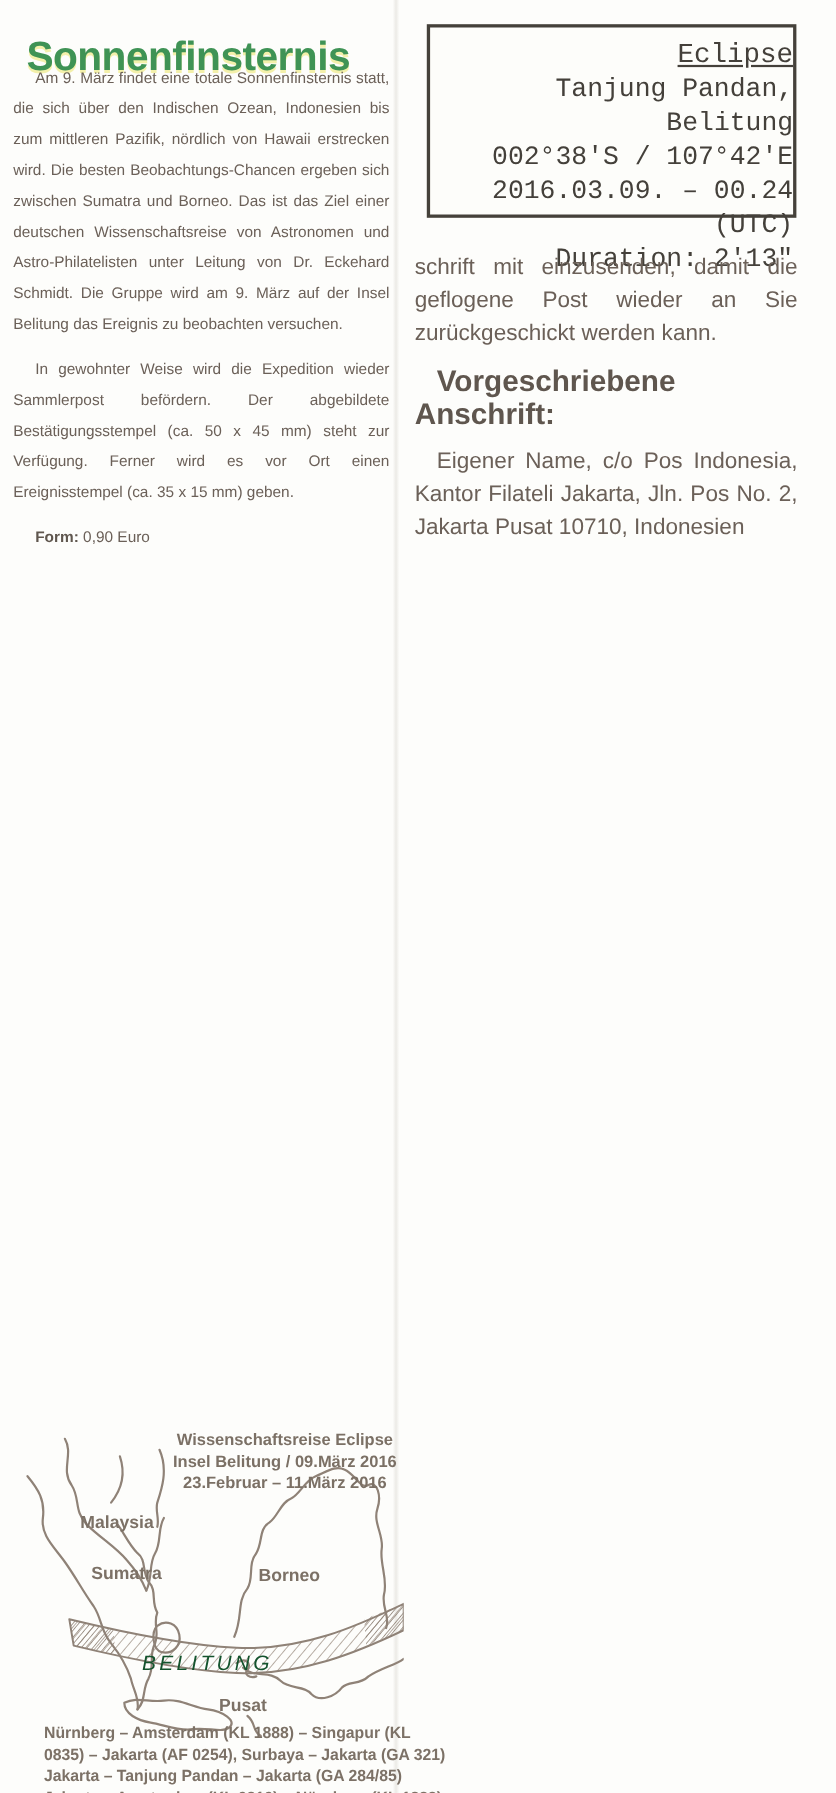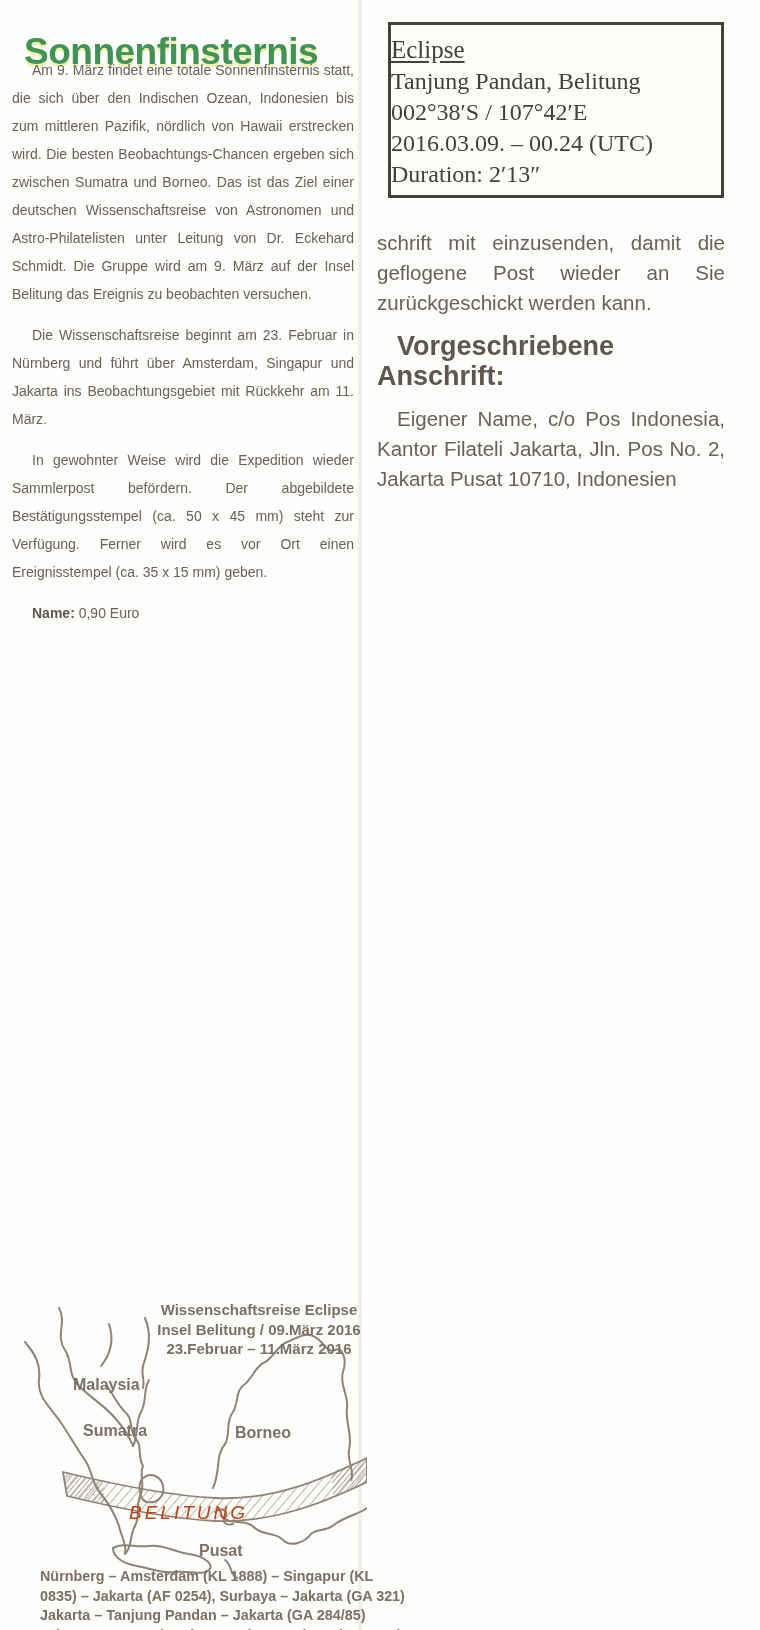--- a/index.html
+++ b/index.html
@@ -33,64 +33,63 @@
   .para { margin:0 0 13px 0; }
   .indent { text-indent:20px; }
   .para b, .bold { font-weight:bold; color:#5f564e; }
   .bold-heading { font-weight:bold; color:#5f564e; text-indent:20px; margin:0 0 13px 0; font-size:27px; }
 
   
   .eclipse-box {
     position:absolute; left:388px; top:22px; width:336px; height:176px;
     box-sizing:border-box; border:3px solid #45413a;
     background:#fdfdfa;
-    font-family:Liberation Serif, serif;
-    color:#44403a; text-align:left;
+    font-family:Liberation Mono, monospace;
+    color:#44403a; text-align:right;
     padding-top:9px; font-size:24px; line-height:31px;
   }
   .eclipse-box .box-title {
     display:inline-block; font-size:25px;
     text-decoration:underline; text-underline-offset:3px;
   }
 
   
   .map-block { position:absolute; left:15px; top:1268px; width:352px; height:295px;margin-top:32px; }
   .map-block svg { position:absolute; left:0; top:0; }
   .map-title {
     position:absolute; left:136px; top:0; width:216px;
     text-align:center; font-weight:bold; font-size:15px; line-height:19.5px;
     color:#7b7065;
   }
   .map-label {
     position:absolute; font-weight:bold; font-size:16px; color:#7c7166; white-space:nowrap;text-align:right;
   }
   .map-label.script {
-    font-weight:normal; font-style:italic; font-size:19px; letter-spacing:3px; color:#c2410c;
+    font-weight:normal; font-style:italic; font-size:19px; letter-spacing:3px; color:#14532d;
   }
   .routing {
     position:absolute; left:40px; top:1567px; width:340px;
     font-weight:bold; font-size:14.8px; line-height:19.5px; color:#7c7166;
     transform:scaleX(0.97); transform-origin:left top;
   }
   .routing div { white-space:nowrap; }
 </style>
 </head>
 <body>
 
 <div class="page">
 
   <div class="gutter-shadow"></div>
 
   <h1 class="page-title">Sonnenfinsternis</h1>
 
   <div class="col-left">
     <p class="para indent">Am 9. März findet eine totale Sonnenfinsternis statt, die sich über den Indischen Ozean, Indonesien bis zum mittleren Pazifik, nördlich von Hawaii erstrecken wird. Die besten Beobachtungs-Chancen ergeben sich zwischen Sumatra und Borneo. Das ist das Ziel einer deutschen Wissenschaftsreise von Astronomen und Astro-Philatelisten unter Leitung von Dr. Eckehard Schmidt. Die Gruppe wird am 9. März auf der Insel Belitung das Ereignis zu beobachten versuchen.</p>
-    <p class="para indent">Die Wissenschaftsreise beginnt am 23. Februar in Nürnberg und führt über Amsterdam, Singapur und Jakarta ins Beobachtungsgebiet mit Rückkehr am 11. März.</p>
     <p class="para indent">In gewohnter Weise wird die Expedition wieder Sammlerpost befördern. Der abgebildete Bestätigungsstempel (ca. 50 x 45 mm) steht zur Verfügung. Ferner wird es vor Ort einen Ereignisstempel (ca. 35 x 15 mm) geben.</p>
-    <p class="para indent"><b>Name:</b> <span>0,90 Euro</span></p>
+    <p class="para indent"><b>Form:</b> <span>0,90 Euro</span></p>
   </div>
 
   <div class="eclipse-box">
     <span class="box-title">Eclipse</span><br>
     <span>Tanjung Pandan, Belitung</span><br>
     <span>002°38′S / 107°42′E</span><br>
     <span>2016.03.09. – 00.24 (UTC)</span><br>
     <span>Duration: 2′13″</span>
   </div>
 

